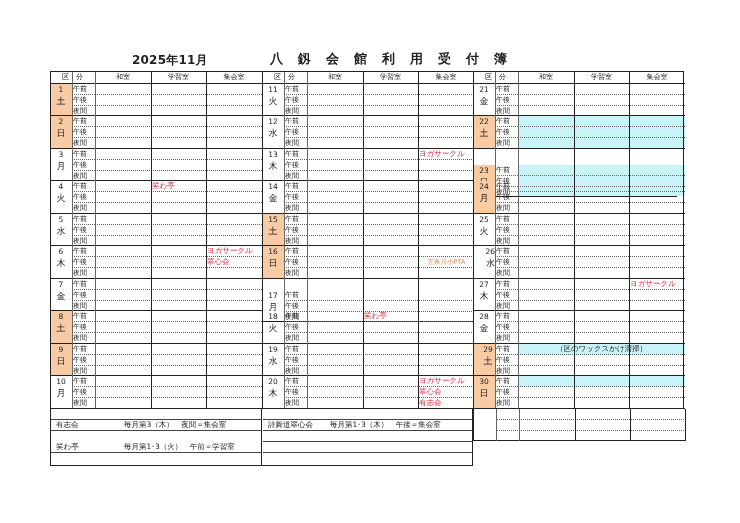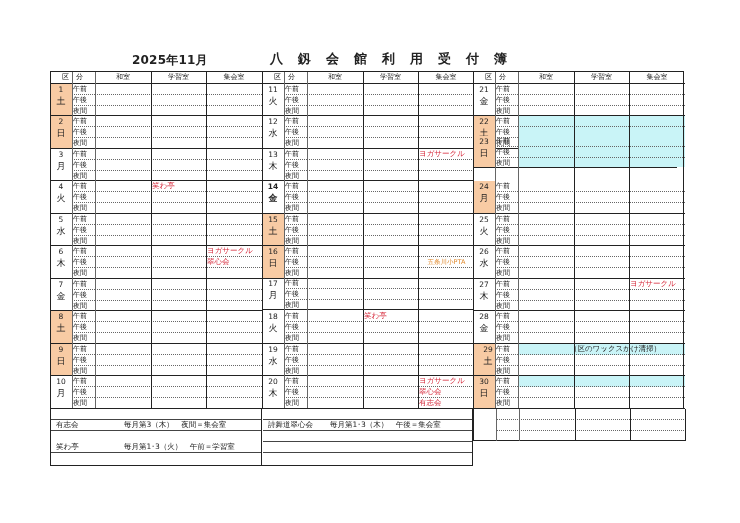--- a/index.html
+++ b/index.html
@@ -206,21 +206,21 @@
           <span class="w">木</span>
         </div>
         <div class="slot dot" style="left: 22px; top: 0px; width: 23px; height: 10.83px;">午前</div>
         <div class="slotrow dot" style="left: 45px; top: 0px; width: 167px; height: 10.83px;"></div>
         <div class="slot dot" style="left: 22px; top: 10.83px; width: 23px; height: 10.83px;">午後</div>
         <div class="slotrow dot" style="left: 45px; top: 10.83px; width: 167px; height: 10.83px;"></div>
         <div class="slot" style="left: 22px; top: 21.66px; width: 23px; height: 10.83px;">夜間</div>
         <div class="cell red" style="left: 156px; top: 0px; width: 56px; height: 10.83px;">ヨガサークル</div>
       </div>
       <div class="day" style="top: 110.47px; width: 212px; height: 32.49px;">
-        <div class="daycell" style="width: 22px; font-weight: bold;">
+        <div class="daycell" style="width: 22px;">
           <span class="d">14</span>
           <span class="w">金</span>
         </div>
         <div class="slot dot" style="left: 22px; top: 0px; width: 23px; height: 10.83px;">午前</div>
         <div class="slotrow dot" style="left: 45px; top: 0px; width: 167px; height: 10.83px;"></div>
         <div class="slot dot" style="left: 22px; top: 10.83px; width: 23px; height: 10.83px;">午後</div>
         <div class="slotrow dot" style="left: 45px; top: 10.83px; width: 167px; height: 10.83px;"></div>
         <div class="slot" style="left: 22px; top: 21.66px; width: 23px; height: 10.83px;">夜間</div>
       </div>
       <div class="day" style="top: 142.96px; width: 212px; height: 32.49px; padding-left: 12px;">
@@ -239,21 +239,21 @@
           <span class="d">16</span>
           <span class="w">日</span>
         </div>
         <div class="slot dot" style="left: 22px; top: 0px; width: 23px; height: 10.83px;">午前</div>
         <div class="slotrow dot" style="left: 45px; top: 0px; width: 167px; height: 10.83px;"></div>
         <div class="slot dot" style="left: 22px; top: 10.83px; width: 23px; height: 10.83px;">午後</div>
         <div class="slotrow dot" style="left: 45px; top: 10.83px; width: 167px; height: 10.83px;"></div>
         <div class="slot" style="left: 22px; top: 21.66px; width: 23px; height: 10.83px;">夜間</div>
         <div class="cell orange" style="left: 156px; top: 10.83px; width: 56px; height: 10.83px; text-align: center;">五条川小PTA</div>
       </div>
-      <div class="day" style="top: 207px; width: 212px; height: 32.49px;">
+      <div class="day" style="top: 219px; width: 212px; height: 32.49px;">
         <div class="daycell" style="width: 22px;">
           <span class="d">17</span>
           <span class="w">月</span>
         </div>
         <div class="slot dot" style="left: 22px; top: 0px; width: 23px; height: 10.83px;">午前</div>
         <div class="slotrow dot" style="left: 45px; top: 0px; width: 167px; height: 10.83px;"></div>
         <div class="slot dot" style="left: 22px; top: 10.83px; width: 23px; height: 10.83px;">午後</div>
         <div class="slotrow dot" style="left: 45px; top: 10.83px; width: 167px; height: 10.83px;"></div>
         <div class="slot" style="left: 22px; top: 21.66px; width: 23px; height: 10.83px;">夜間</div>
       </div>
@@ -321,21 +321,21 @@
         <div class="daycell hl" style="width: 22px;">
           <span class="d">22</span>
           <span class="w">土</span>
         </div>
         <div class="slot dot" style="left: 22px; top: 0px; width: 23px; height: 10.83px;">午前</div>
         <div class="slotrow dot" style="left: 45px; top: 0px; width: 167px; height: 10.83px;"></div>
         <div class="slot dot" style="left: 22px; top: 10.83px; width: 23px; height: 10.83px;">午後</div>
         <div class="slotrow dot" style="left: 45px; top: 10.83px; width: 167px; height: 10.83px;"></div>
         <div class="slot" style="left: 22px; top: 21.66px; width: 23px; height: 10.83px;">夜間</div>
       </div>
-      <div class="day" style="top: 65px; width: 204px; height: 32.49px;">
+      <div class="day" style="top: 94px; width: 204px; height: 32.49px;">
         <div class="cyan" style="position: absolute; left: 45px; top: 0px; width: 167px; height: 31.49px;"></div>
         <div class="daycell hl" style="width: 22px;">
           <span class="d">23</span>
           <span class="w">日</span>
         </div>
         <div class="slot dot" style="left: 22px; top: 0px; width: 23px; height: 10.83px;">午前</div>
         <div class="slotrow dot" style="left: 45px; top: 0px; width: 167px; height: 10.83px;"></div>
         <div class="slot dot" style="left: 22px; top: 10.83px; width: 23px; height: 10.83px;">午後</div>
         <div class="slotrow dot" style="left: 45px; top: 10.83px; width: 167px; height: 10.83px;"></div>
         <div class="slot" style="left: 22px; top: 21.66px; width: 23px; height: 10.83px;">夜間</div>
@@ -356,21 +356,21 @@
           <span class="d">25</span>
           <span class="w">火</span>
         </div>
         <div class="slot dot" style="left: 22px; top: 0px; width: 23px; height: 10.83px;">午前</div>
         <div class="slotrow dot" style="left: 45px; top: 0px; width: 167px; height: 10.83px;"></div>
         <div class="slot dot" style="left: 22px; top: 10.83px; width: 23px; height: 10.83px;">午後</div>
         <div class="slotrow dot" style="left: 45px; top: 10.83px; width: 167px; height: 10.83px;"></div>
         <div class="slot" style="left: 22px; top: 21.66px; width: 23px; height: 10.83px;">夜間</div>
       </div>
       <div class="day" style="top: 175.45px; width: 212px; height: 32.49px;">
-        <div class="daycell" style="width: 22px;">
+        <div class="daycell" style="width: 22px; text-align: right;">
           <span class="d">26</span>
           <span class="w">水</span>
         </div>
         <div class="slot dot" style="left: 22px; top: 0px; width: 23px; height: 10.83px;">午前</div>
         <div class="slotrow dot" style="left: 45px; top: 0px; width: 167px; height: 10.83px;"></div>
         <div class="slot dot" style="left: 22px; top: 10.83px; width: 23px; height: 10.83px;">午後</div>
         <div class="slotrow dot" style="left: 45px; top: 10.83px; width: 167px; height: 10.83px;"></div>
         <div class="slot" style="left: 22px; top: 21.66px; width: 23px; height: 10.83px;">夜間</div>
       </div>
       <div class="day" style="top: 207.94px; width: 212px; height: 32.49px;">
@@ -400,21 +400,21 @@
         <div class="cyan" style="position: absolute; left: 45px; top: 0px; width: 167px; height: 10.83px;"></div>
         <div class="daycell hl" style="width: 22px; padding-left: 8px;">
           <span class="d">29</span>
           <span class="w">土</span>
         </div>
         <div class="slot dot" style="left: 22px; top: 0px; width: 23px; height: 10.83px;">午前</div>
         <div class="slotrow dot" style="left: 45px; top: 0px; width: 167px; height: 10.83px;"></div>
         <div class="slot dot" style="left: 22px; top: 10.83px; width: 23px; height: 10.83px;">午後</div>
         <div class="slotrow dot" style="left: 45px; top: 10.83px; width: 167px; height: 10.83px;"></div>
         <div class="slot" style="left: 22px; top: 21.66px; width: 23px; height: 10.83px;">夜間</div>
-        <div class="span-text" style="left: 45px; top: 0px; width: 167px; margin-left: 14px;">（区のワックスかけ清掃）</div>
+        <div class="span-text" style="left: 45px; top: 0px; width: 167px;">（区のワックスかけ清掃）</div>
       </div>
       <div class="day" style="top: 305.41px; width: 212px; height: 32.49px;">
         <div class="cyan" style="position: absolute; left: 45px; top: 0px; width: 167px; height: 10.83px;"></div>
         <div class="daycell hl" style="width: 22px;">
           <span class="d">30</span>
           <span class="w">日</span>
         </div>
         <div class="slot dot" style="left: 22px; top: 0px; width: 23px; height: 10.83px;">午前</div>
         <div class="slotrow dot" style="left: 45px; top: 0px; width: 167px; height: 10.83px;"></div>
         <div class="slot dot" style="left: 22px; top: 10.83px; width: 23px; height: 10.83px;">午後</div>

